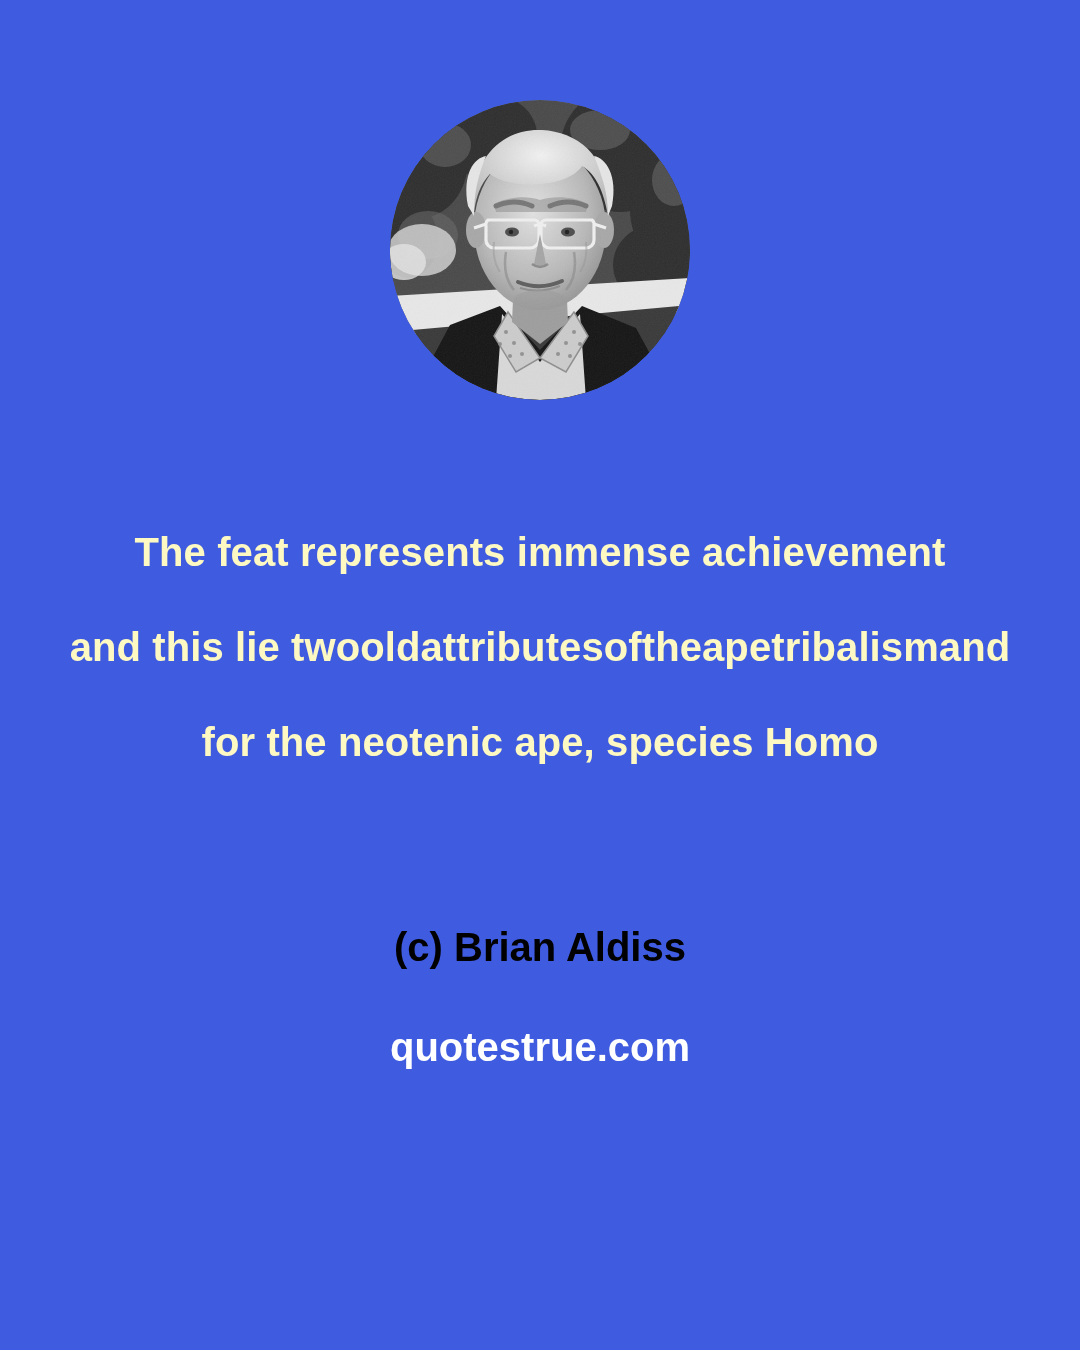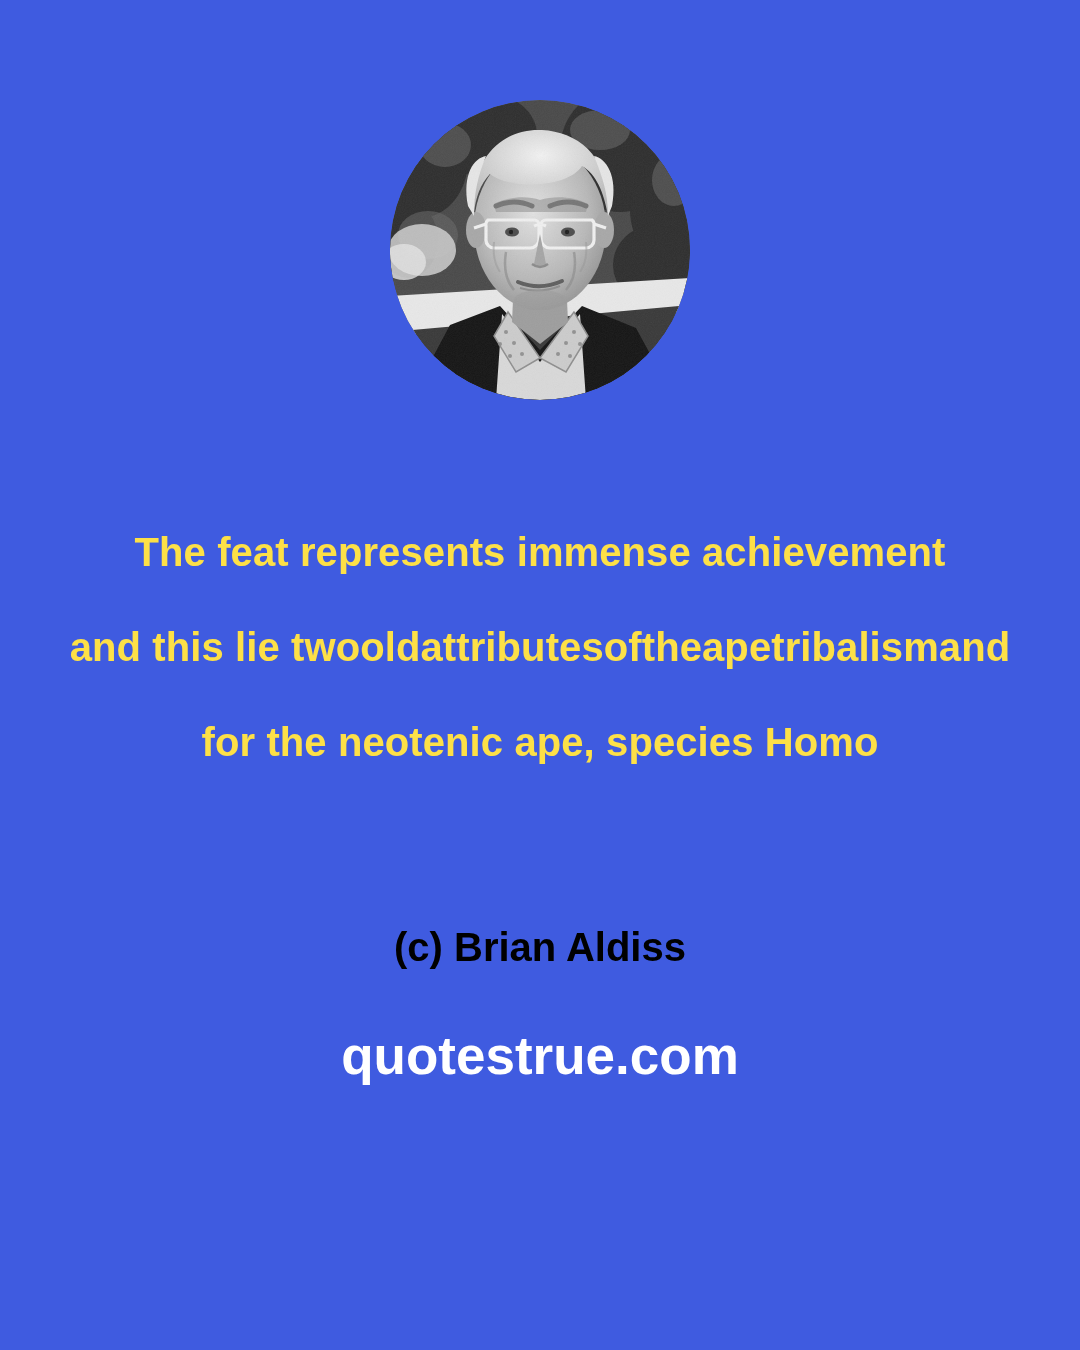--- a/index.html
+++ b/index.html
@@ -41,21 +41,21 @@
 
   
   .quote-block {
     position: absolute;
     top: 505px;
     left: 0;
     width: 1080px;
     text-align: center;
   }
   .quote-line {
-    color: #fde047;
+    color: #fef9c3;
     font-size: 40px;
     font-weight: 600;
     line-height: 95px;
     white-space: nowrap;
     letter-spacing: 0.1px;
   }
   .quote-line.overflow {
     
     display: block;
     width: 1080px;
@@ -74,21 +74,21 @@
     font-weight: 700;
     white-space: nowrap;
   }
   .site {
     position: absolute;
     top: 1025px;
     left: 0;
     width: 1080px;
     text-align: center;
     color: #ffffff;
-    font-size: 53px;
+    font-size: 40px;
     font-weight: 600;
     white-space: nowrap;
   }
 </style>
 </head>
 <body>
 
 <div class="quote-card">
 
   <div class="portrait-wrap">

